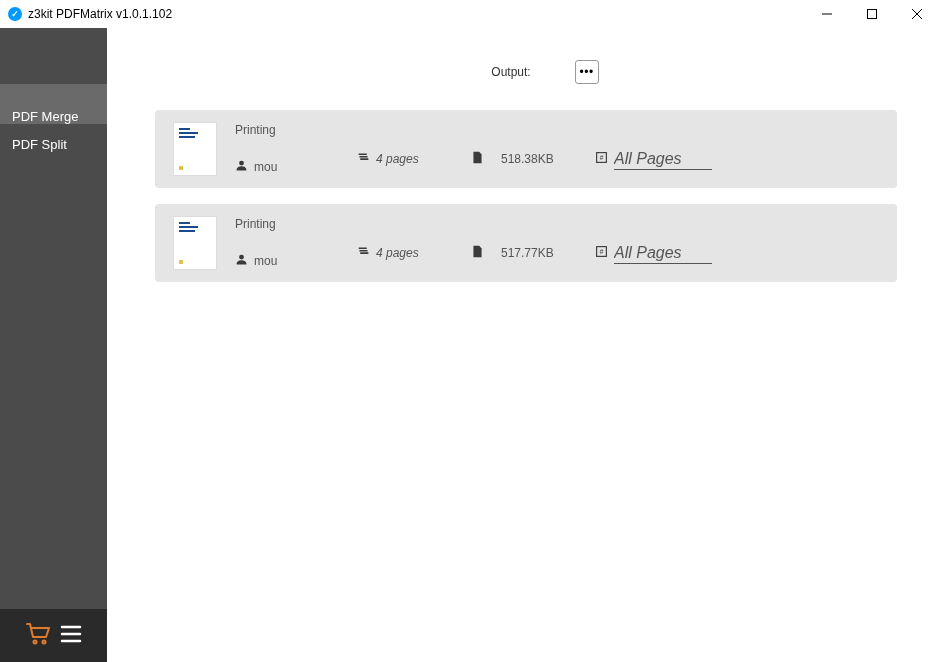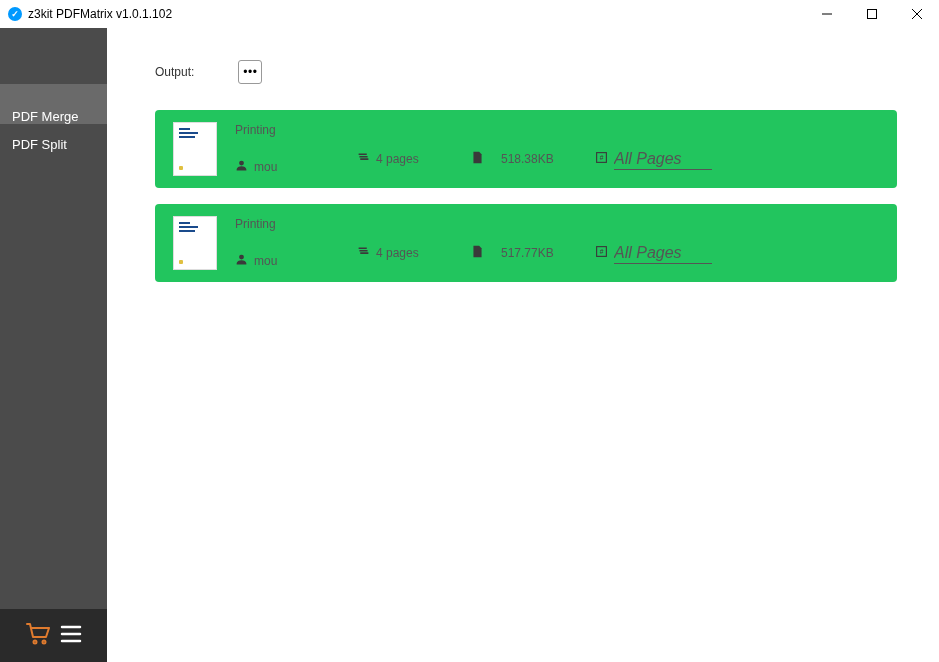--- a/index.html
+++ b/index.html
@@ -79,20 +79,21 @@
     display: flex;
     flex-direction: column;
     background: #fff;
     position: relative;
   }
   .output-row {
     display: flex;
     align-items: center;
     padding: 18px 4px 0 48px;
     height: 70px;
+    justify-content: center;
   }
   .output-label {
     font-size: 12px;
     color: #333;
     margin-right: 12px;
   }
   .output-input {
     border: none;
     border-bottom: 1px solid #999;
     font-size: 12px;
@@ -112,21 +113,21 @@
   }
   .browse-btn span { font-size: 12px; line-height: 1; letter-spacing: 0.5px; }
 
   
   .file-list {
     padding: 12px 42px 0 48px;
     flex: 1;
     overflow-y: auto;
   }
   .file-card {
-    background: #22c55e;
+    background: #e5e5e5;
     border-radius: 4px;
     height: 78px;
     margin-bottom: 16px;
     display: flex;
     align-items: center;
     padding: 12px 18px;
   }
   .thumb {
     width: 44px; height: 54px;
     background: #fff;
@@ -157,21 +158,21 @@
     align-items: center;
     font-size: 12px;
     color: #555;
   }
   .meta-item {
     display: flex;
     align-items: center;
     gap: 6px;
   }
   .meta-user  { width: 122px; margin-top: 16px; }
-  .meta-pages { width: 114px; }
+  .meta-pages { width: 114px; font-style: italic; }
   .meta-size  { width: 124px; gap: 17px; }
   .meta-range { flex: 0 0 auto; }
   .range-input {
     border: none;
     border-bottom: 1px solid #555;
     background: transparent;
     font-size: 16px;
     color: #555;
     outline: none;
     width: 98px;

